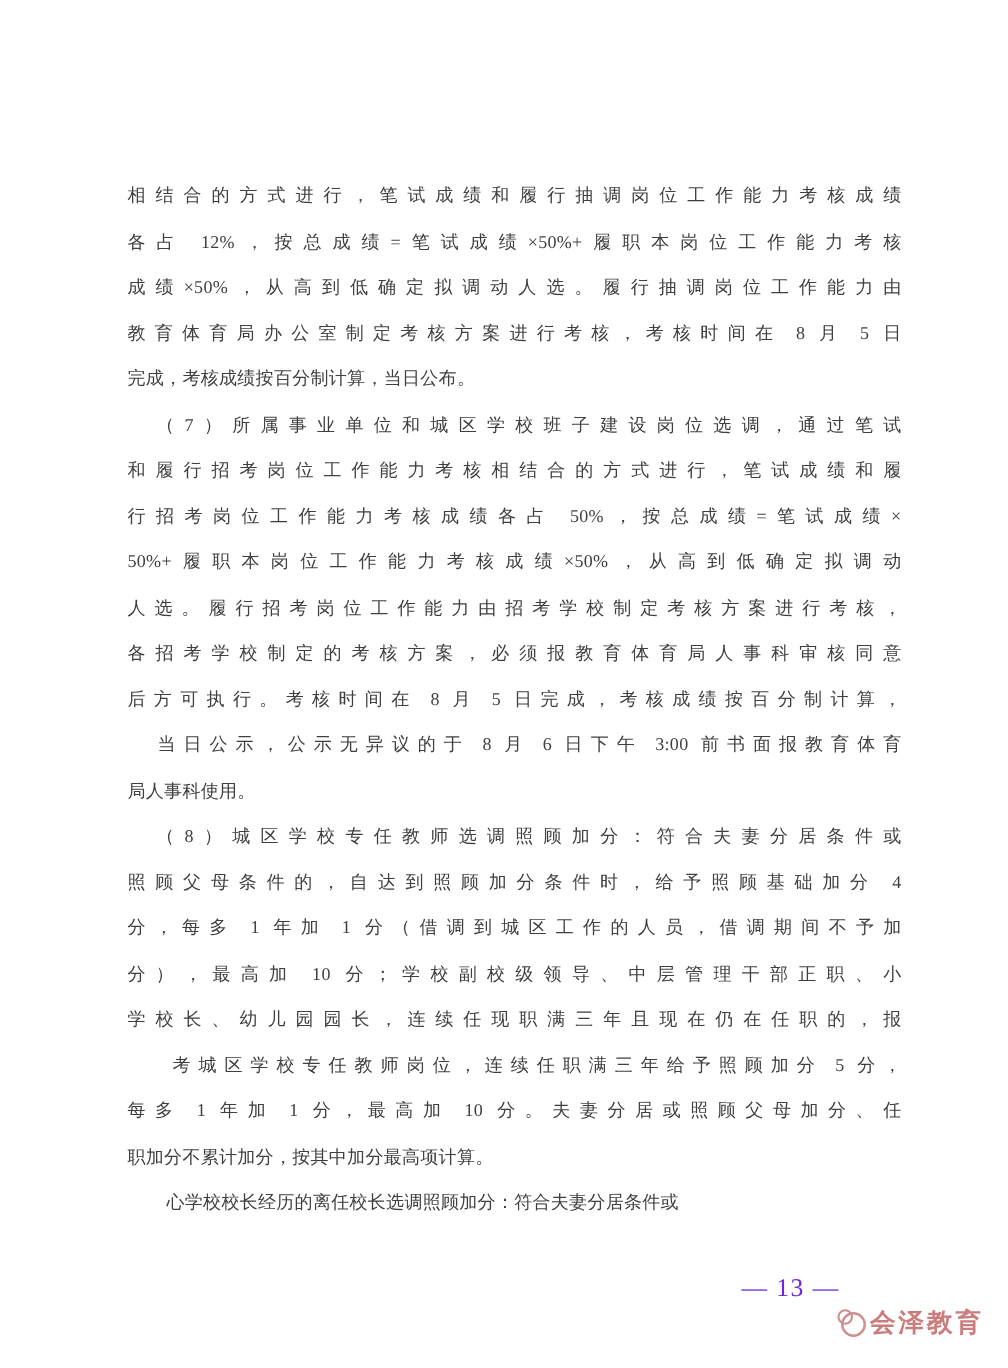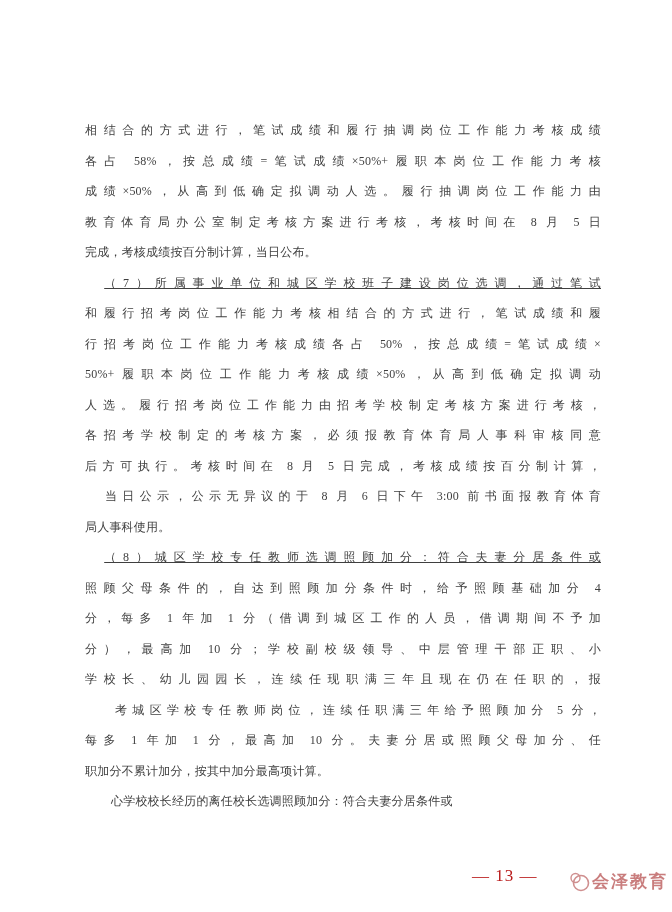--- a/index.html
+++ b/index.html
@@ -32,36 +32,35 @@
     letter-spacing: 0.2px;
     white-space: nowrap;
     overflow: visible;
   }
   .line.para-end {
     text-align-last: left;
     -moz-text-align-last: left;
   }
   .line.indent {
     text-indent: 1.6em;
-    text-decoration: underline;
   }
   .page-number {
     position: absolute;
     top: 849px;
     left: 472px;
     width: 110px;
+    text-align: center;
     font-size: 17px;
-    color: #b91c1c;
+    color: #6d28d9;
     letter-spacing: 1px;
-    margin-top: 17px;
   }
   .watermark {
     position: absolute;
     top: 870px;
-    right: 4px;
+    right: 16px;
     display: flex;
     align-items: center;
     gap: 2px;
   }
   .watermark-logo {
     width: 22px;
     height: 22px;
     display: inline-block;
   }
   .watermark-text {
@@ -71,21 +70,21 @@
     letter-spacing: 2px;
   }
 </style>
 </head>
 <body>
 
 <div class="page">
 
   <div class="doc-body">
       <div class="line" style="color: rgb(63, 63, 63);">相结合的方式进行，笔试成绩和履行抽调岗位工作能力考核成绩</div>
-      <div class="line" style="color: rgb(63, 63, 63);">各占 58%，按总成绩=笔试成绩×50%+履职本岗位工作能力考核</div>
+      <div class="line" style="color: rgb(63, 63, 63);">各占 12%，按总成绩=笔试成绩×50%+履职本岗位工作能力考核</div>
       <div class="line" style="color: rgb(63, 63, 63);">成绩×50%，从高到低确定拟调动人选。履行抽调岗位工作能力由</div>
       <div class="line" style="color: rgb(63, 63, 63);">教育体育局办公室制定考核方案进行考核，考核时间在 8 月 5 日</div>
       <div class="line para-end" style="color: rgb(63, 63, 63);">完成，考核成绩按百分制计算，当日公布。</div>
       <div class="line indent" style="color: rgb(63, 63, 63);">（7）所属事业单位和城区学校班子建设岗位选调，通过笔试</div>
       <div class="line" style="color: rgb(63, 63, 63);">和履行招考岗位工作能力考核相结合的方式进行，笔试成绩和履</div>
       <div class="line" style="color: rgb(63, 63, 63);">行招考岗位工作能力考核成绩各占 50%，按总成绩=笔试成绩×</div>
       <div class="line" style="color: rgb(63, 63, 63);">50%+履职本岗位工作能力考核成绩×50%，从高到低确定拟调动</div>
       <div class="line" style="color: rgb(63, 63, 63);">人选。履行招考岗位工作能力由招考学校制定考核方案进行考核，</div>
       <div class="line" style="color: rgb(63, 63, 63);">各招考学校制定的考核方案，必须报教育体育局人事科审核同意</div>
       <div class="line" style="color: rgb(63, 63, 63);">后方可执行。考核时间在 8 月 5 日完成，考核成绩按百分制计算，</div>

